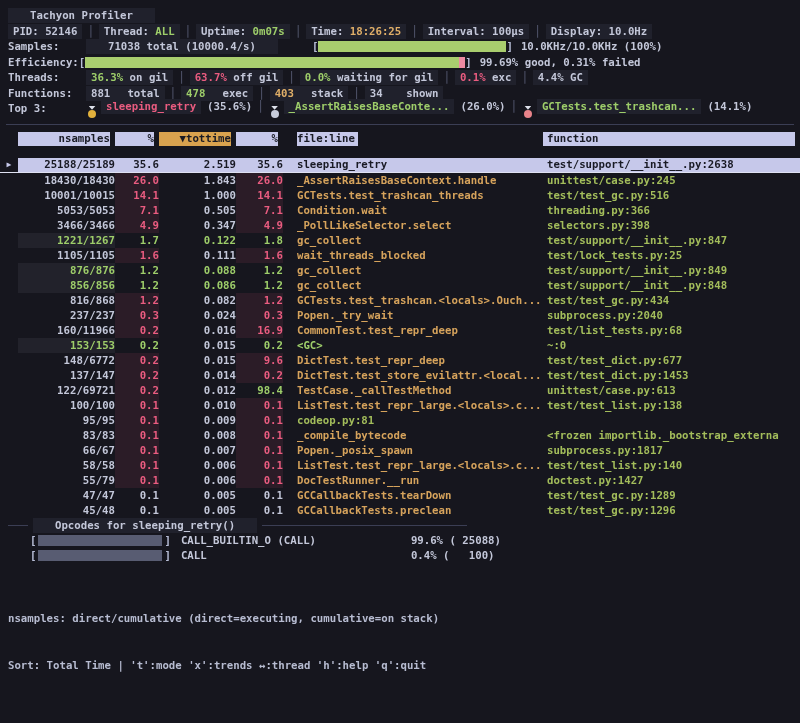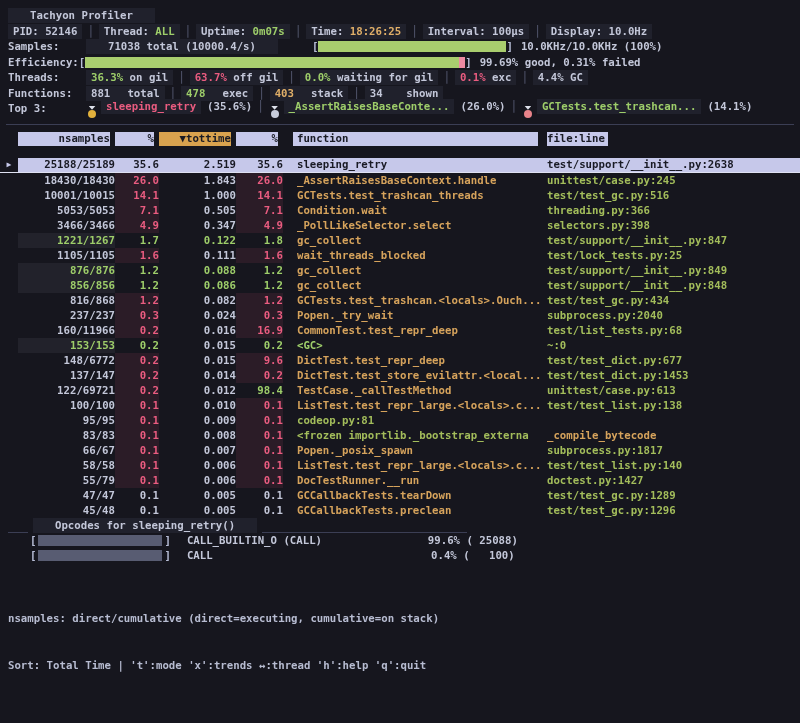--- a/index.html
+++ b/index.html
@@ -50,29 +50,29 @@
   .thead{height:14px;line-height:14px;margin-bottom:12px}
   .hcell{background:var(--lav);color:var(--lavtxt);border-right:5px solid var(--bg)}
   .hcell.sort{background:#d9a24e}
   .hgap{background:var(--lav)}
   .hbadge{background:var(--lav);color:var(--lavtxt);display:inline-block;padding-right:3px}
   .trow.sel{background:linear-gradient(90deg,var(--bg) 0,var(--bg) 18px,var(--lav) 18px);
             border-bottom:1px solid #dfe1f2}
   .trow.sel .cell{color:var(--lavtxt);background:none}
   .trow.sel .cell.gutter{color:var(--lav)}
   
-  .opsep{height:15px;display:flex;align-items:flex-end;padding-left:8px}
+  .opsep{height:15px;display:flex;align-items:center;padding-left:8px}
   .dash{height:1px;background:var(--line)}
   .dash1{width:20px}.dash2{width:205px}
   .opsep .badge{margin:0 5px}
   .oprow{height:15px;display:flex;align-items:center;padding-left:30px;white-space:pre}
   .optrack{width:124px;height:11px;background:var(--track);margin:0 2px;overflow:hidden}
   .opfill{height:100%;background:#c9cbec}
-  .opname{margin-left:16px;width:230px;overflow:hidden;white-space:pre}
-  .opstat{width:112px;text-align:center;white-space:pre}
+  .opname{margin-left:10px;width:230px;overflow:hidden;white-space:pre}
+  .opstat{width:112px;text-align:left;white-space:pre}
   .spacer{flex:1}
   .footer{padding:0 8px 19px;line-height:15.5px;color:#b7bcd1;white-space:pre}
 </style>
 </head>
 <body>
 
 <div class="screen">
 
   <div class="topline">
     <span class="badge">Tachyon Profiler</span>
@@ -102,22 +102,22 @@
 
   <div class="sepline"></div>
 
   <div class="trow thead">
     <span class="cell gutter"></span>
     <span class="cell ns hcell">nsamples</span>
     <span class="cell pct hcell">%</span>
     <span class="cell tt hcell sort">▼tottime</span>
     <span class="cell pct hcell">%</span>
     <span class="cell hgap"></span>
+    <span class="cell fl"><span class="hbadge">file:line</span></span>
     <span class="cell fn hcell">function</span>
-    <span class="cell fl"><span class="hbadge">file:line</span></span>
   </div>
 
   <div id="rows">
       <div class="trow sel">
         <span class="cell gutter">▶</span>
         <span class="cell ns">25188/25189</span>
         <span class="cell pct">35.6</span>
         <span class="cell tt">2.519</span>
         <span class="cell pct">35.6</span>
         <span class="cell"></span>
@@ -293,22 +293,22 @@
         <span class="cell"></span>
         <span class="cell fl">codeop.py:81</span>
       </div>
       <div class="trow">
         <span class="cell gutter"></span>
         <span class="cell ns">83/83</span>
         <span class="cell pct c-red">0.1</span>
         <span class="cell tt">0.008</span>
         <span class="cell pct c-red">0.1</span>
         <span class="cell"></span>
+        <span class="cell fn">_compile_bytecode</span>
         <span class="cell fl">&lt;frozen importlib._bootstrap_externa</span>
-        <span class="cell fn">_compile_bytecode</span>
       </div>
       <div class="trow">
         <span class="cell gutter"></span>
         <span class="cell ns">66/67</span>
         <span class="cell pct c-red">0.1</span>
         <span class="cell tt">0.007</span>
         <span class="cell pct c-red">0.1</span>
         <span class="cell"></span>
         <span class="cell fn">Popen._posix_spawn</span>
         <span class="cell fl">subprocess.py:1817</span>

